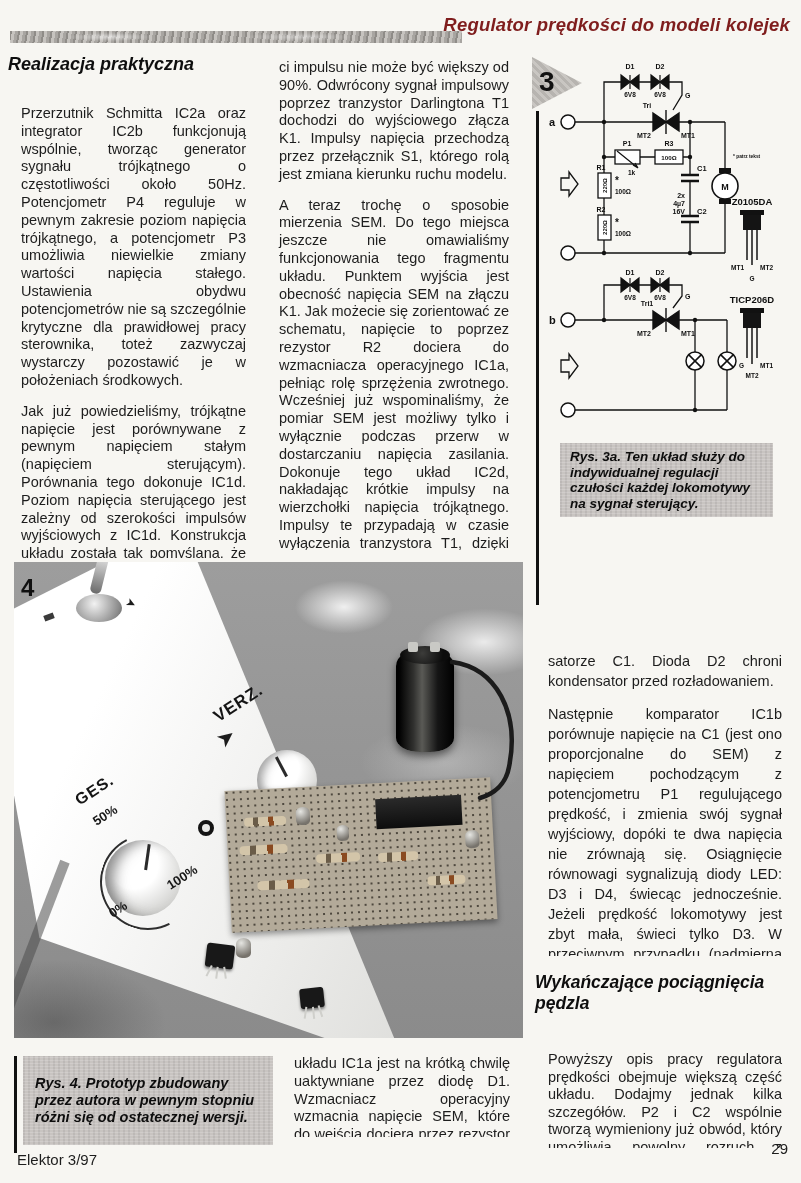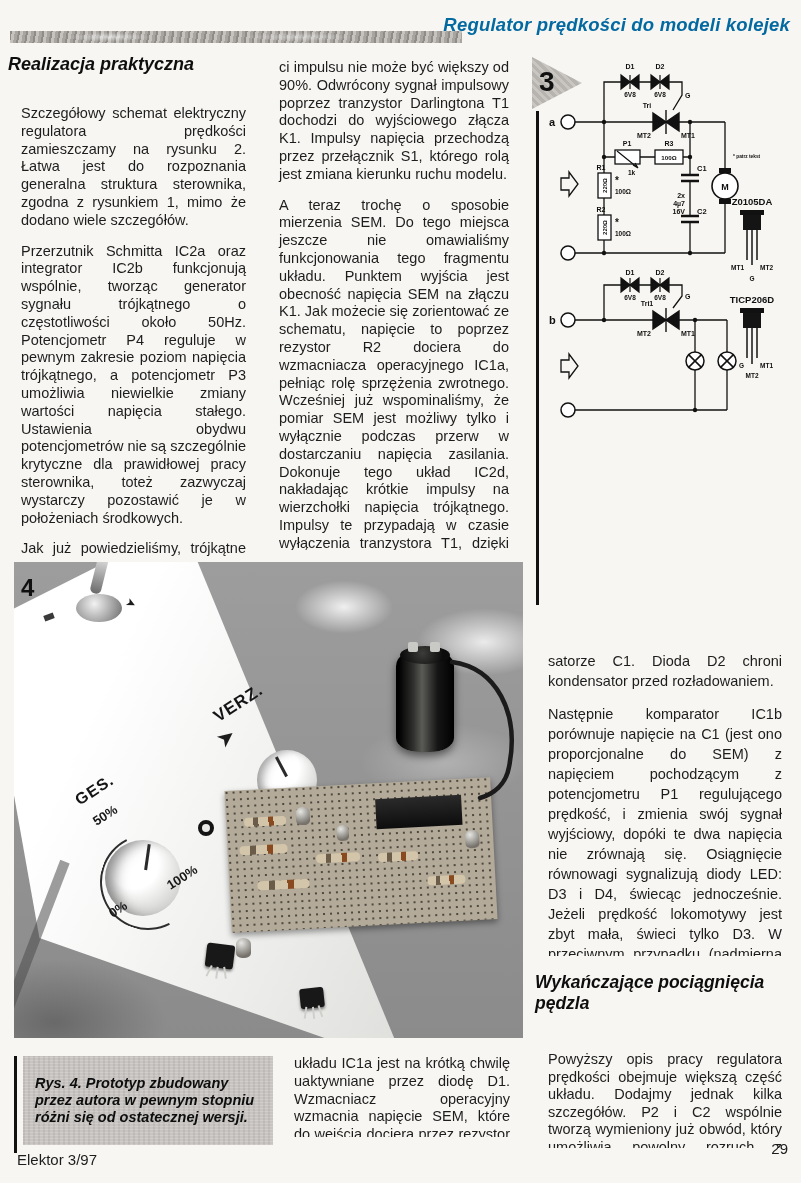--- a/index.html
+++ b/index.html
@@ -1,21 +1,21 @@
 <!DOCTYPE html>
 <html lang="pl"><head>
 <meta charset="utf-8">
 <style>
   html,body{margin:0;padding:0;}
   body{width:801px;height:1183px;position:relative;background:#f7f6f2;
        font-family:"Liberation Sans", sans-serif;color:#1c1c1c;overflow:hidden;}
   .abs{position:absolute;}
   
   .page-title{right:11px;top:14px;font-size:18.5px;font-weight:bold;font-style:italic;
-              letter-spacing:.2px;color:#0369a1;}
+              letter-spacing:.2px;color:#7f1d1d;}
   .hatch-bar{left:10px;top:31px;width:452px;height:12px;
     background:
       radial-gradient(60px 6px at 22% 50%, rgba(255,255,255,.55), transparent 70%),
       radial-gradient(80px 6px at 64% 50%, rgba(255,255,255,.4), transparent 70%),
       repeating-linear-gradient(100deg,#8f8c88 0 2px,#c6c3bf 2px 5px,#a8a5a1 5px 8px);}
   
   .bodytext{font-size:14.5px;line-height:17.8px;text-align:justify;color:#1d1d1d;overflow:hidden;}
   .bodytext p{margin:13px;}
   .colhead{font-size:18px;font-weight:bold;font-style:italic;color:#0e0e0e;}
   .colhead2{font-size:17.5px;line-height:21px;font-weight:bold;font-style:italic;color:#0e0e0e;}
@@ -77,21 +77,20 @@
   .footer{font-size:15px;color:#1d1d1d;}
 </style>
 </head>
 <body>
 
 <div class="abs page-title">Regulator prędkości do modeli kolejek</div>
 <div class="abs hatch-bar"></div>
 
 <div class="abs colhead" style="left:8px;top:54px;">Realizacja praktyczna</div>
 <div class="abs bodytext" style="left:8px;top:92px;width:251px;height:466px;">
-  <p>Szczegółowy schemat elektryczny regulatora prędkości zamieszczamy na rysunku 2. Łatwa jest do rozpoznania generalna struktura sterownika, zgodna z rysunkiem 1, mimo że dodano wiele szczegółów.</p>
   <p>Przerzutnik Schmitta IC2a oraz integrator IC2b funkcjonują wspólnie, tworząc generator sygnału trójkątnego o częstotliwości około 50Hz. Potencjometr P4 reguluje w pewnym zakresie poziom napięcia trójkątnego, a potencjometr P3 umożliwia niewielkie zmiany wartości napięcia stałego. Ustawienia obydwu potencjometrów nie są szczególnie krytyczne dla prawidłowej pracy sterownika, toteż zazwyczaj wystarczy pozostawić je w położeniach środkowych.</p>
   <p>Jak już powiedzieliśmy, trójkątne napięcie jest porównywane z pewnym napięciem stałym (napięciem sterującym). Porównania tego dokonuje IC1d. Poziom napięcia sterującego jest zależny od szerokości impulsów wyjściowych z IC1d. Konstrukcja układu została tak pomyślana, że współczynnik szerokoś-</p>
 </div>
 
 <div class="abs bodytext" style="left:266px;top:46px;width:256px;height:504px;">
   <p>ci impulsu nie może być większy od 90%. Odwrócony sygnał impulsowy poprzez tranzystor Darlingtona T1 dochodzi do wyjściowego złącza K1. Impulsy napięcia przechodzą przez przełącznik S1, którego rolą jest zmiana kierunku ruchu modelu.</p>
   <p>A teraz trochę o sposobie mierzenia SEM. Do tego miejsca jeszcze nie omawialiśmy funkcjonowania tego fragmentu układu. Punktem wyjścia jest obecność napięcia SEM na złączu K1. Jak możecie się zorientować ze schematu, napięcie to poprzez rezystor R2 dociera do wzmacniacza operacyjnego IC1a, pełniąc rolę sprzężenia zwrotnego. Wcześniej już wspominaliśmy, że pomiar SEM jest możliwy tylko i wyłącznie podczas przerw w dostarczaniu napięcia zasilania. Dokonuje tego układ IC2d, nakładając krótkie impulsy na wierzchołki napięcia trójkątnego. Impulsy te przypadają w czasie wyłączenia tranzystora T1, dzięki czemu, w czasie krótkich przerw pomiędzy impulsami napięcia zasilającego na złączu K1 jest obecne tylko napięcie SEM z silnika lokomotywy. Podczas impulsów wejście</p>
 </div>
 
 <div class="abs fig3">
@@ -252,20 +251,21 @@
     <text x="150" y="31" font-size="7">G</text>
     <text x="112" y="38" font-size="7" text-anchor="middle">Tri1</text>
     <text x="116" y="68" font-size="7" text-anchor="end">MT2</text>
     <text x="146" y="68" font-size="7">MT1</text>
     <text x="217" y="35" font-size="9.5" text-anchor="middle">TICP206D</text>
     <text x="209" y="100" font-size="6.5" text-anchor="end">G</text>
     <text x="225" y="100" font-size="6.5">MT1</text>
     <text x="217" y="110" font-size="6.5" text-anchor="middle">MT2</text>
   </svg>
 
+  <div class="abs capbox cap3" style="top:388px;">Rys. 3a. Ten układ służy do indywidualnej regulacji czułości każdej lokomotywy na sygnał sterujący.</div>
 </div>
 
 <div class="abs bodytext" style="left:535px;top:638px;width:260px;height:318px;line-height:20px;">
   <p>satorze C1. Dioda D2 chroni kondensator przed rozładowaniem.</p>
   <p>Następnie komparator IC1b porównuje napięcie na C1 (jest ono proporcjonalne do SEM) z napięciem pochodzącym z potencjometru P1 regulującego prędkość, i zmienia swój sygnał wyjściowy, dopóki te dwa napięcia nie zrównają się. Osiągnięcie równowagi sygnalizują diody LED: D3 i D4, świecąc jednocześnie. Jeżeli prędkość lokomotywy jest zbyt mała, świeci tylko D3. W przeciwnym przypadku (nadmierna prędkość) świeci tylko D4. Dalej napięcie wyjściowe z IC1b podlega wygładzeniu przez integrator ze wzmacniaczem IC1c, a na końcu dochodzi do ujemnego wejścia komparatora IC1d jako sygnał określający współczynnik szerokości impulsu.</p>
 </div>
 <div class="abs colhead2" style="left:535px;top:972px;width:250px;">Wykańczające pociągnięcia pędzla</div>
 <div class="abs bodytext" style="left:535px;top:1038px;width:260px;height:110px;line-height:17.6px;">
   <p>Powyższy opis pracy regulatora prędkości obejmuje większą część układu. Dodajmy jednak kilka szczegółów. P2 i C2 wspólnie tworzą wymieniony już obwód, który umożliwia powolny rozruch z ciągłym przyspieszaniem lub ha-</p>
 </div>

